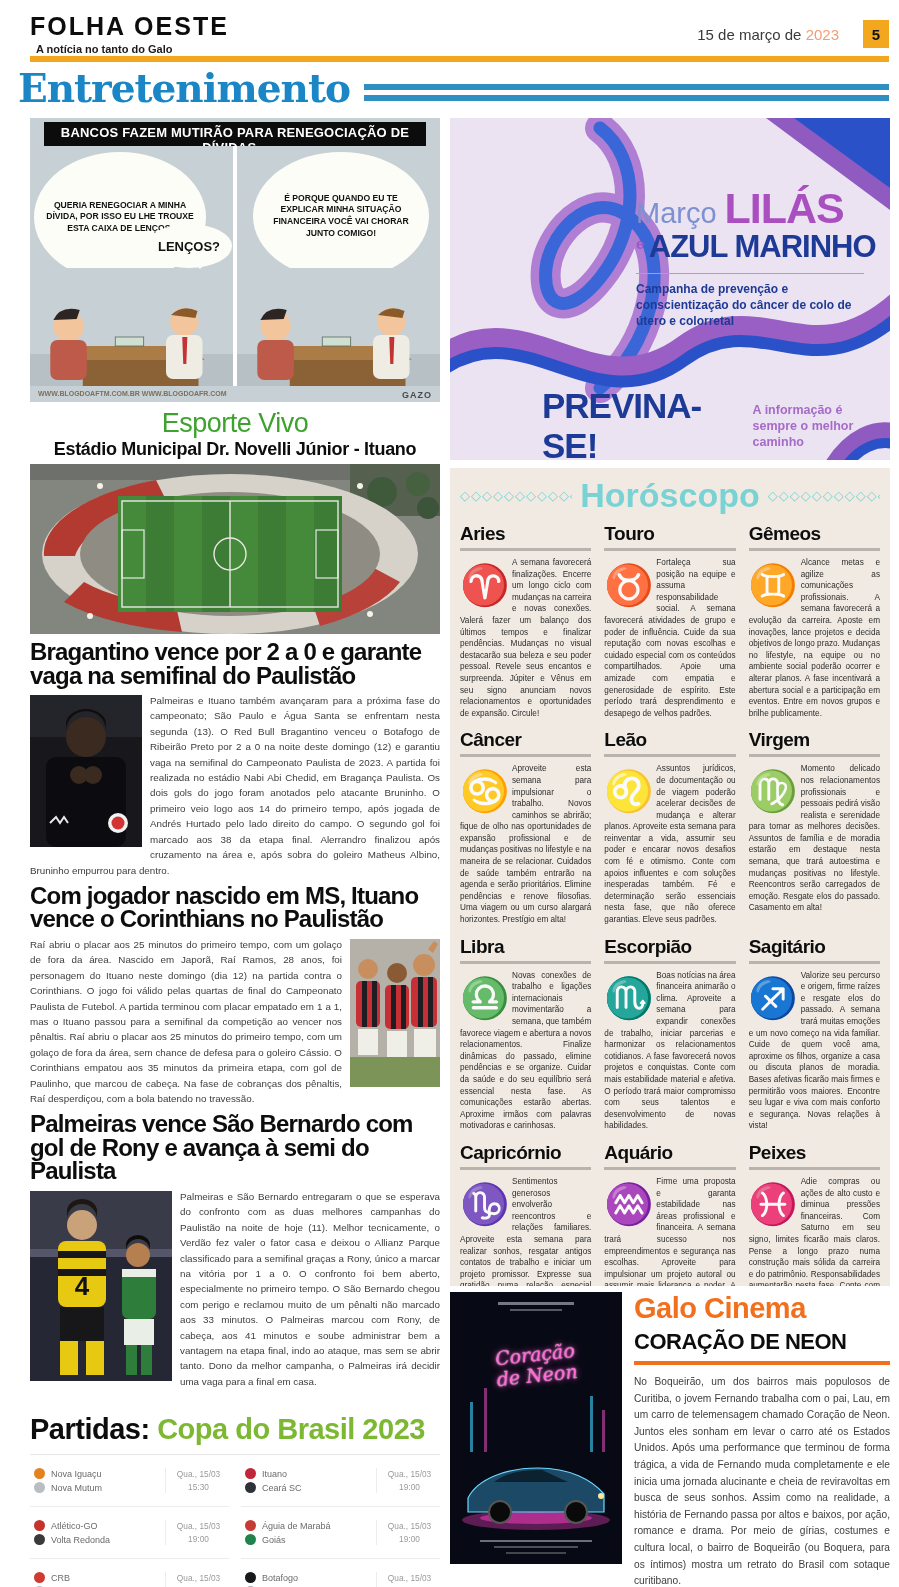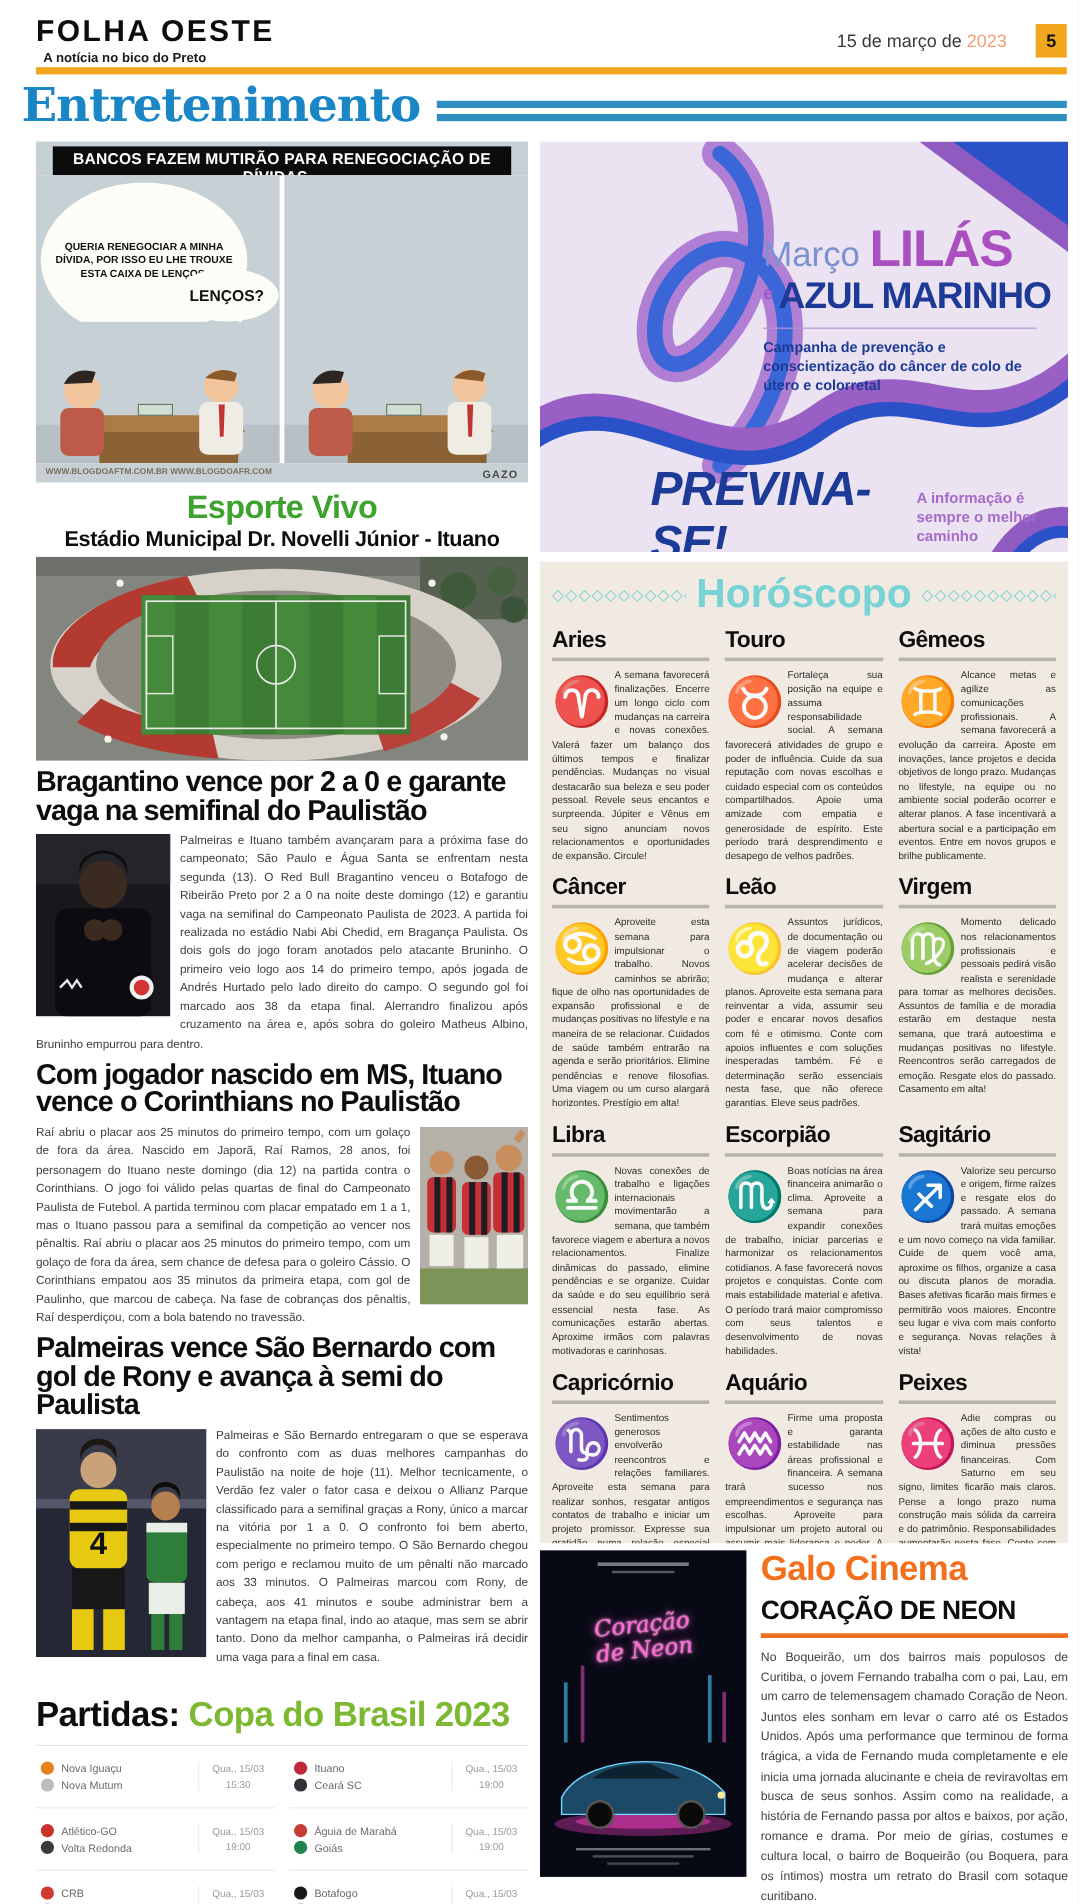--- a/index.html
+++ b/index.html
@@ -43,21 +43,21 @@
   .balloon:after { content:""; position:absolute; bottom:-8px; left:55%; border:7px solid transparent;
                    border-top-color:#fdfdf8; }
   .b1 { left:4px; top:6px; width:172px; height:130px; font-size:8.6px; line-height:1.35; }
   .b2 { left:116px; top:78px; width:86px; height:44px; font-size:13px; z-index:2; }
   .b3 { left:16px; top:6px; width:176px; height:128px; font-size:8.6px; line-height:1.35; }
   .comic-footer { position:absolute; left:8px; right:8px; bottom:2px; display:flex;
                   justify-content:space-between; font-size:7px; color:#7c6f5c; font-weight:bold; }
   .comic-footer .sig { color:#4a4a4a; font-size:9px; letter-spacing:1px; }
 
   
-  .kicker { margin-top:6px; text-align:center; font-size:27px; font-weight:700; color:#3ea32e; letter-spacing:-0.5px; }
+  .kicker { margin-top:6px; text-align:center; font-size:27px; font-weight:400; color:#3ea32e; letter-spacing:-0.5px; }
   .stadium-caption { text-align:center; font-size:18px; font-weight:900; color:#0d0d0d; letter-spacing:-0.3px; }
   .stadium { margin-top:4px; width:410px; height:170px; }
   .stadium svg { width:100%; height:100%; display:block; }
 
   
   .headline { margin-top:6px; font-size:24px; font-weight:900; color:#0d0d0d;
               line-height:0.98; letter-spacing:-0.8px; }
   .article { margin-top:6px; font-size:9.8px; line-height:15.4px; color:#3d3d3d;
              text-align:justify; overflow:hidden; }
   .ph-left  { float:left;  margin:2px 8px 2px 0; }
@@ -83,21 +83,21 @@
   .banner-text { position:absolute; left:186px; top:66px; z-index:2; }
   .bt-l1 { display:flex; align-items:baseline; gap:8px; }
   .w-marco { font-size:29px; color:#7d90cf; }
   .w-lilas { font-size:43px; font-weight:900; color:#a94fc0; letter-spacing:-1px; }
   .bt-l2 { margin-top:-4px; }
   .w-e { font-size:15px; font-weight:900; color:#9b59c8; vertical-align:8px; }
   .w-azul { font-size:31px; font-weight:900; color:#1d3a96; letter-spacing:-1px; }
   .bt-rule { width:228px; height:1px; background:#b794d4; margin:8px 0 7px; }
   .bt-desc { width:242px; font-size:12px; font-weight:bold; color:#1d3a96; line-height:1.35; }
   .banner-cta { position:absolute; left:92px; top:268px; display:flex; align-items:center; gap:14px; z-index:2; }
-  .cta-main { font-size:40px; font-weight:900; color:#1d3a96; letter-spacing:-1px;font-style:italic; }
+  .cta-main { font-size:35px; font-weight:900; color:#1d3a96; letter-spacing:-1px; }
   .cta-sub { width:150px; font-size:12.5px; font-weight:bold; color:#a66bc8; line-height:1.3; }
 
   
   .horoscope { margin-top:8px; position:relative; width:440px; height:818px; background:#f0eae2;
                padding:8px 10px; overflow:hidden; }
   .h-head { display:flex; align-items:center; gap:8px; margin-bottom:8px; }
   .h-chain { flex:1; color:#79d2d4; font-size:13px; letter-spacing:1px; white-space:nowrap; overflow:hidden; }
   .h-title { font-size:34px; font-weight:900; color:#79d2d4; letter-spacing:0; }
   .signs { display:grid; grid-template-columns:repeat(3, 1fr); column-gap:13px; row-gap:10px; }
   .sign h3 { font-size:19px; font-weight:900; color:#0d0d0d; letter-spacing:-0.5px; }
@@ -119,21 +119,21 @@
   .cine-rule { width:100%; height:4px; background:#f2701d; margin:6px 0 9px; }
   .cine-body { font-size:10.2px; line-height:16.6px; color:#3d3d3d; text-align:justify; }
 </style>
 </head>
 <body>
 
 <div id="page">
 
   <header class="masthead">
     <div class="mh-title">FOLHA OESTE</div>
-    <div class="mh-tag">A notícia no bico do Preto</div>
+    <div class="mh-tag">A notícia no tanto do Galo</div>
     <div class="mh-right">
       <span class="mh-date"><span>15 de março de</span> <span class="yr">2023</span></span>
       <span class="mh-page">5</span>
     </div>
   </header>
   <div class="orange-bar"></div>
 
   <div class="section-head">
     <h1>Entretenimento</h1>
     <div class="blue-lines">
@@ -159,20 +159,21 @@
             <path d="M23,52 q7,-15 26,-10 l-3,9 z" fill="#2d2521"></path>
             <rect x="20" y="72" width="36" height="40" rx="7" fill="#bd5a49"></rect>
             <rect x="84" y="69" width="28" height="9" fill="#cfe0d2" stroke="#5a6a60" stroke-width="0.8"></rect>
             <circle cx="152" cy="54" r="14" fill="#f3c59d"></circle>
             <path d="M139,47 q11,-11 26,-4 l-2,7 z" fill="#8a5a2b"></path>
             <rect x="134" y="67" width="36" height="44" rx="7" fill="#efece4"></rect>
             <polygon points="150,69 155,69 154,96 151,96" fill="#c23333"></polygon>
           </svg>
         </div>
         <div class="panel">
+          <div class="balloon b3">É PORQUE QUANDO EU TE EXPLICAR MINHA SITUAÇÃO FINANCEIRA VOCÊ VAI CHORAR JUNTO COMIGO!</div>
           <svg viewBox="0 0 200 118" preserveAspectRatio="none">
             <rect width="200" height="118" fill="#c7d0d4"></rect>
             <rect y="86" width="200" height="32" fill="#b7c1c5"></rect>
             <polygon points="55,78 160,78 172,92 48,92" fill="#ab7c46"></polygon>
             <rect x="52" y="92" width="114" height="26" fill="#8a6236"></rect>
             <circle cx="38" cy="58" r="15" fill="#f3c59d"></circle>
             <path d="M23,52 q7,-15 26,-10 l-3,9 z" fill="#2d2521"></path>
             <rect x="20" y="72" width="36" height="40" rx="7" fill="#bd5a49"></rect>
             <rect x="84" y="69" width="28" height="9" fill="#cfe0d2" stroke="#5a6a60" stroke-width="0.8"></rect>
             <circle cx="152" cy="54" r="14" fill="#f3c59d"></circle>

